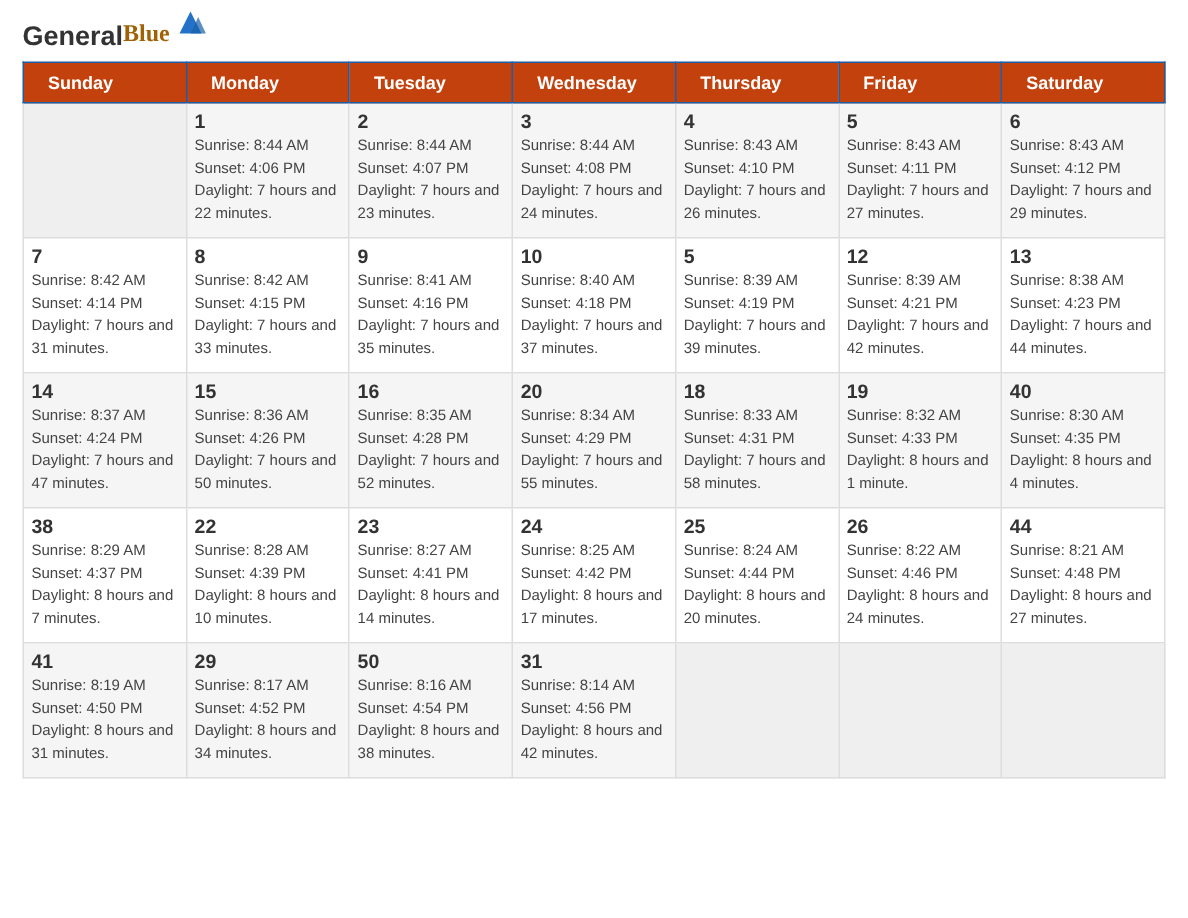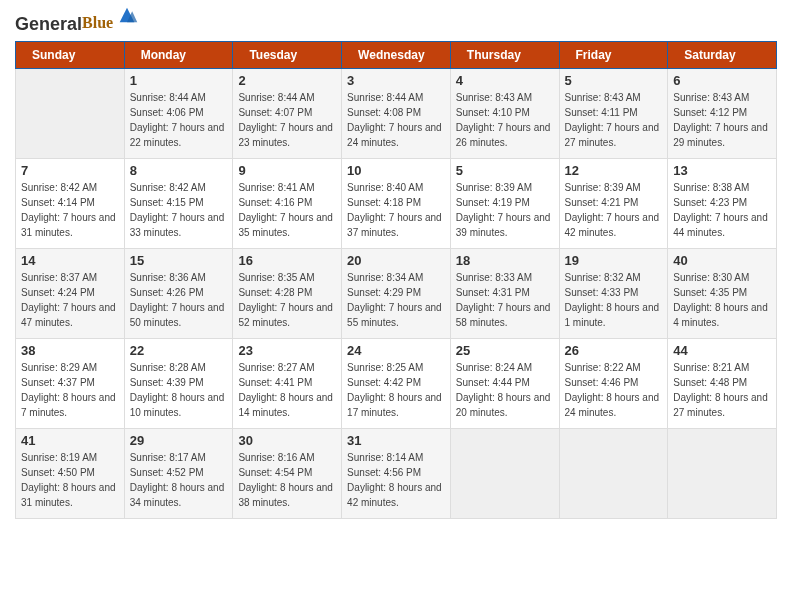--- a/index.html
+++ b/index.html
@@ -169,20 +169,20 @@
         <td><span class="day-number">22</span><span class="day-info">Sunrise: 8:28 AM<br>Sunset: 4:39 PM<br>Daylight: 8 hours and 10 minutes.</span></td>
         <td><span class="day-number">23</span><span class="day-info">Sunrise: 8:27 AM<br>Sunset: 4:41 PM<br>Daylight: 8 hours and 14 minutes.</span></td>
         <td><span class="day-number">24</span><span class="day-info">Sunrise: 8:25 AM<br>Sunset: 4:42 PM<br>Daylight: 8 hours and 17 minutes.</span></td>
         <td><span class="day-number">25</span><span class="day-info">Sunrise: 8:24 AM<br>Sunset: 4:44 PM<br>Daylight: 8 hours and 20 minutes.</span></td>
         <td><span class="day-number">26</span><span class="day-info">Sunrise: 8:22 AM<br>Sunset: 4:46 PM<br>Daylight: 8 hours and 24 minutes.</span></td>
         <td><span class="day-number">44</span><span class="day-info">Sunrise: 8:21 AM<br>Sunset: 4:48 PM<br>Daylight: 8 hours and 27 minutes.</span></td>
       </tr>
       <tr>
         <td><span class="day-number">41</span><span class="day-info">Sunrise: 8:19 AM<br>Sunset: 4:50 PM<br>Daylight: 8 hours and 31 minutes.</span></td>
         <td><span class="day-number">29</span><span class="day-info">Sunrise: 8:17 AM<br>Sunset: 4:52 PM<br>Daylight: 8 hours and 34 minutes.</span></td>
-        <td><span class="day-number">30</span><span class="day-info">Sunrise: 8:16 AM<br>Sunset: 4:54 PM<br>Daylight: 8 hours and 38 minutes.</span></td>
+        <td><span class="day-number">50</span><span class="day-info">Sunrise: 8:16 AM<br>Sunset: 4:54 PM<br>Daylight: 8 hours and 38 minutes.</span></td>
         <td><span class="day-number">31</span><span class="day-info">Sunrise: 8:14 AM<br>Sunset: 4:56 PM<br>Daylight: 8 hours and 42 minutes.</span></td>
         <td class="empty"></td>
         <td class="empty"></td>
         <td class="empty"></td>
       </tr>
     </tbody>
 </table>
 
 </body></html>

